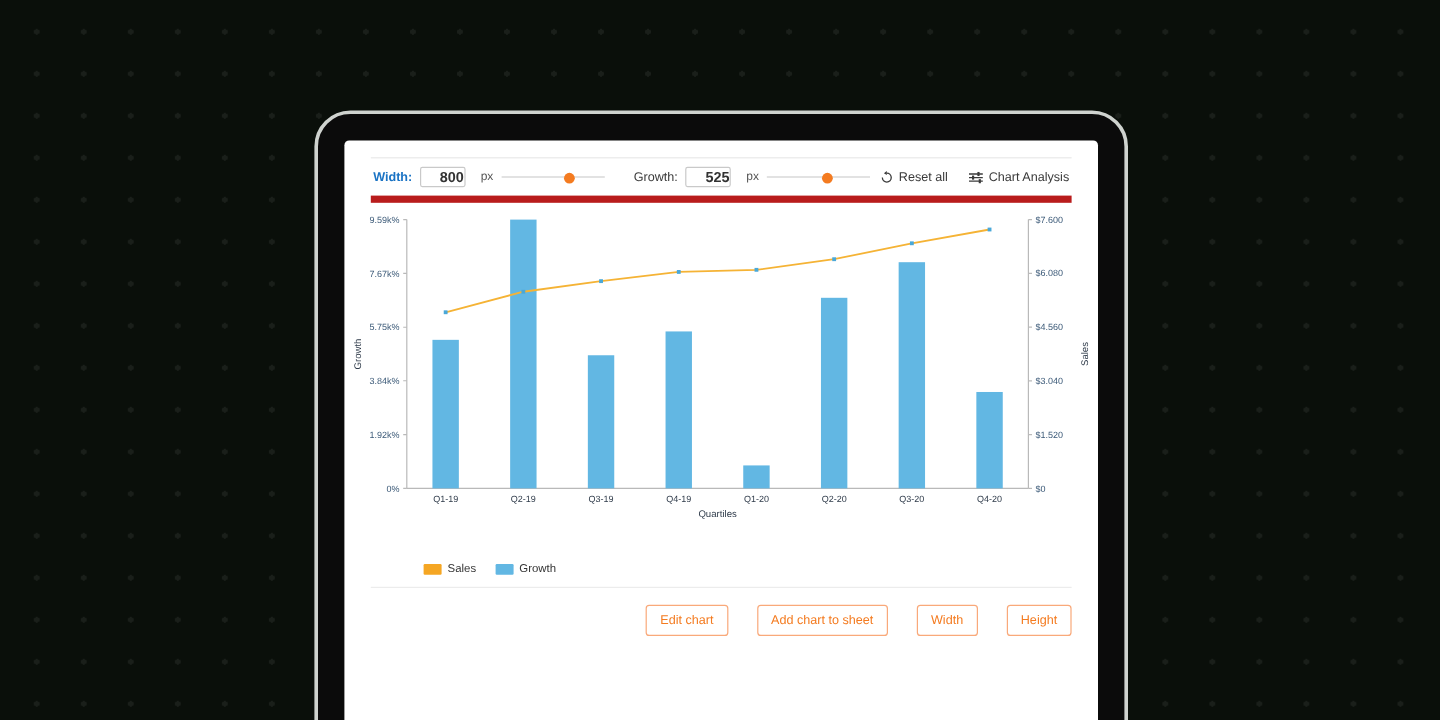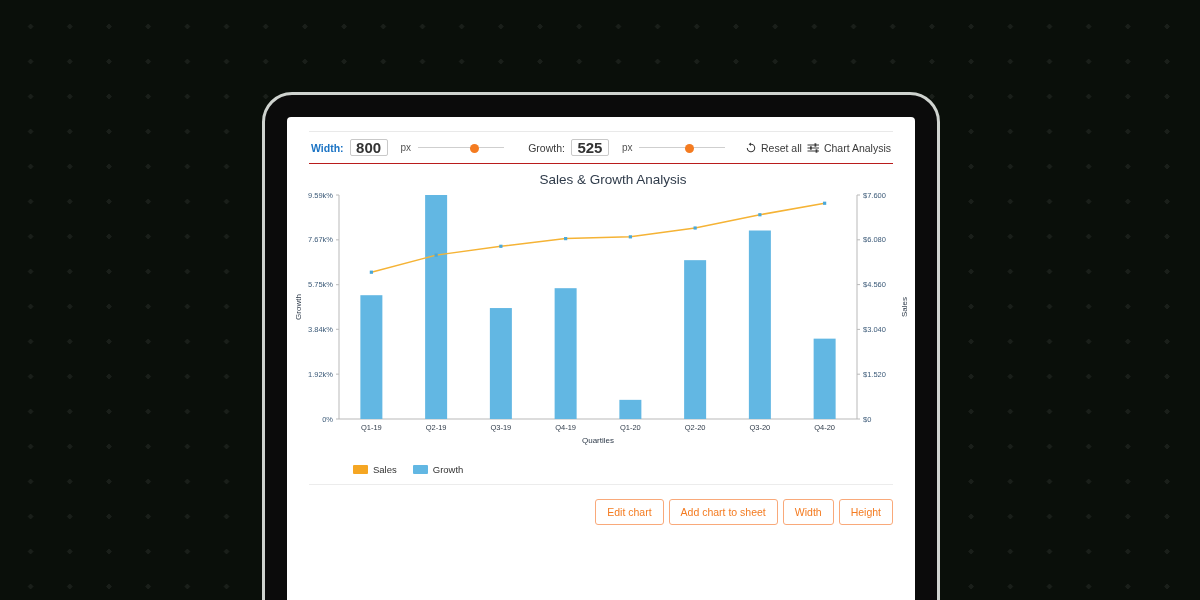--- a/index.html
+++ b/index.html
@@ -82,53 +82,53 @@
     width: 17px; height: 1.4px;
     background: #333;
   }
   .close-x::before { transform: rotate(45deg); }
   .close-x::after  { transform: rotate(-45deg); }
 
   
   .toolbar {
     margin: 14px 22px 0 22px;
     border-top: 1px solid #e9e9e9;
-    border-bottom: 1px solid #b91c1c;
+    border-bottom: 6px solid #b91c1c;
     padding: 7px 2px;
     display: flex;
     align-items: center;
     font-size: 10.5px;
     color: #444;
   }
   .tb-label { color: #1a73c4; font-weight: bold; margin-right: 6px; }
   .tb-input {
     width: 38px; height: 17px;
     border: 1px solid #c9c9c9;
     border-radius: 2px;
-    font-size: 15px;
+    font-size: 12px;
     font-weight: bold;
-    text-align: center;
+    text-align: right;
     line-height: 15px;
     color: #333;
     background: #fff;
     font-family: "Liberation Sans", sans-serif;
   }
   .tb-unit { margin: 0 7px 0 13px; color: #555; font-size: 10px; }
   .slider { width: 86px; height: 13px; position: relative; cursor: pointer; }
   .slider .track {
     position: absolute; top: 6px; left: 0;
     width: 100%; height: 1.4px; background: #cfcfcf;
   }
   .slider .thumb {
     position: absolute; top: 2.5px;
     width: 9px; height: 9px; border-radius: 50%;
     background: #f47b20;
   }
   .tb-gap { width: 24px; }
-  .tb-right { margin-left: auto; display: flex; align-items: center; gap: 5px; }
+  .tb-right { margin-left: auto; display: flex; align-items: center; gap: 17px; }
   .tb-action { display: flex; align-items: center; gap: 4px; cursor: pointer; color: #3a3a3a; font-size: 10.5px; }
 
   
   .chart-wrap { position: relative; margin: 6px 0 0 0; height: 292px; }
   .chart-title {
     text-align: center;
     font-size: 13.5px;
     color: #2f3b4a;
     margin-left: 24px;
     padding-top: 2px;
@@ -155,21 +155,21 @@
     padding-bottom: 9px;
     margin: 0 22px;
   }
   .lg-item { display: flex; align-items: center; gap: 5px; font-size: 9.5px; color: #333; cursor: pointer; }
   .lg-sw { width: 15px; height: 9px; border-radius: 1px; }
 
   
   .footer {
     display: flex;
     justify-content: flex-end;
-    gap: 5px;
+    gap: 24px;
     padding: 14px 22px 0 22px;
   }
   .btn {
     border: 1px solid #f9a97a;
     color: #f47b20;
     background: #fff;
     border-radius: 3px;
     font-size: 10.5px;
     padding: 6px 11px;
     cursor: pointer;
@@ -225,21 +225,20 @@
               <rect x="3" y="4.3" width="1.8" height="3.4"></rect>
               <rect x="8.6" y="7.3" width="1.8" height="3.4"></rect>
             </g>
           </svg>
           <span>Chart Analysis</span>
         </div>
       </div>
     </div>
 
     <div class="chart-wrap">
-      <div class="chart-title">Sales &amp; Growth Analysis</div>
       <svg class="chart" id="chartsvg" width="634" height="268" viewBox="0 0 634 268">
           <line class="axis-line" x1="52" y1="8" x2="52" y2="232"></line>
           <line class="axis-line" x1="52" y1="232" x2="570" y2="232"></line>
           <line class="axis-line" x1="570" y1="8" x2="570" y2="232"></line>
           <line class="tick-line" x1="49" y1="232" x2="52" y2="232"></line>
           <text class="tick-lbl" x="46" y="234.6" text-anchor="end">0%</text>
           <line class="tick-line" x1="49" y1="187.15328467153284" x2="52" y2="187.15328467153284"></line>
           <text class="tick-lbl" x="46" y="189.75328467153284" text-anchor="end">1.92k%</text>
           <line class="tick-line" x1="49" y1="142.3065693430657" x2="52" y2="142.3065693430657"></line>
           <text class="tick-lbl" x="46" y="144.90656934306568" text-anchor="end">3.84k%</text>

